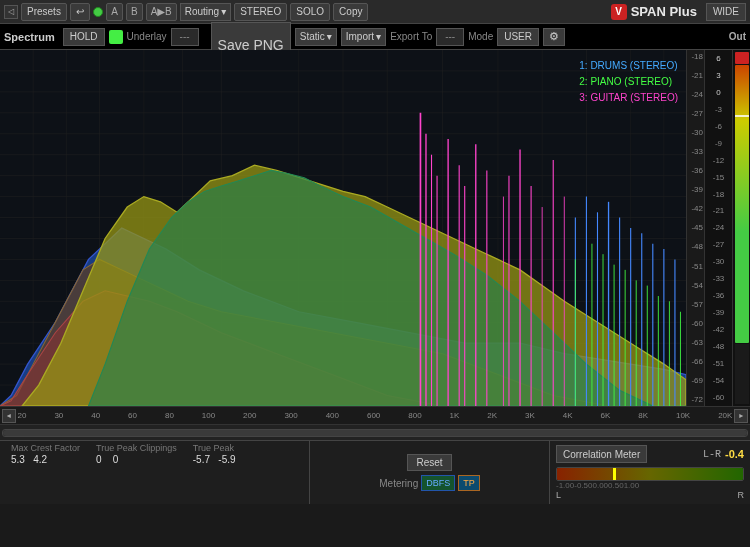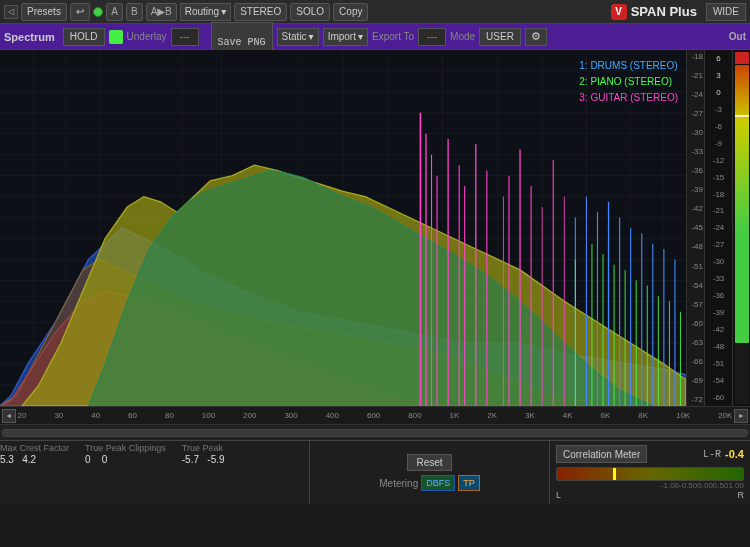--- a/index.html
+++ b/index.html
@@ -74,21 +74,21 @@
       font-size: 10px;
       cursor: pointer;
       height: 18px;
     }
 
     
     .second-bar {
       display: flex;
       align-items: center;
       height: 26px;
-      background: #4c1d95;
+      background: #000000;
       border-bottom: 1px solid #444;
       padding: 0 4px;
       gap: 4px;
     }
     .spectrum-label {
       font-size: 11px;
       font-weight: bold;
       color: #ccc;
       margin-right: 4px;
     }
@@ -114,24 +114,23 @@
       padding: 1px 8px;
       font-size: 10px;
       height: 18px;
     }
     .save-png-btn {
       margin-left: 8px;
       background: #3a3a3a;
       border: 1px solid #555;
       color: #ccc;
       padding: 14px 6px;
-      font-size: 10px;
-      cursor: pointer;
-      height: 18px;
-      font-family: Liberation Mono, monospace;
+      font-size: 14px;
+      cursor: pointer;
+      height: 18px;
     }
     .dropdown-btn {
       background: #3a3a3a;
       border: 1px solid #555;
       color: #ccc;
       padding: 1px 4px;
       font-size: 10px;
       cursor: pointer;
       height: 18px;
       display: flex; align-items: center; gap: 2px;
@@ -262,21 +261,21 @@
     .stats-tab {
       background: #3a3a3a;
       border: 1px solid #555;
       color: #ccc;
       padding: 1px 6px;
       font-size: 10px;
       height: 18px;
       font-weight: bold;
     }
     .stats-body {
-      padding: 2px 0;
+      padding: 2px 11px;
       display: flex;
       gap: 16px;
       font-size: 9px;
       color: #aaa;
     }
     .stat-item { display: flex; flex-direction: column; gap: 1px; }
     .stat-label { color: #777; font-size: 9px; }
     .stat-value { color: #ddd; font-size: 10px; }
 
     .center-panel {
@@ -353,21 +352,21 @@
       overflow: hidden;
     }
     .corr-marker {
       position: absolute;
       top: 0; bottom: 0;
       width: 3px;
       background: #ffff00;
     }
     .corr-scale {
       display: flex;
-      justify-content: flex-end;
+      justify-content: flex-start;
       font-size: 8px;
       color: #666;
       margin-top: 0;
     }
     .lr-label {
       display: flex;
       justify-content: space-between;
       font-size: 9px;
       color: #888;
     }

